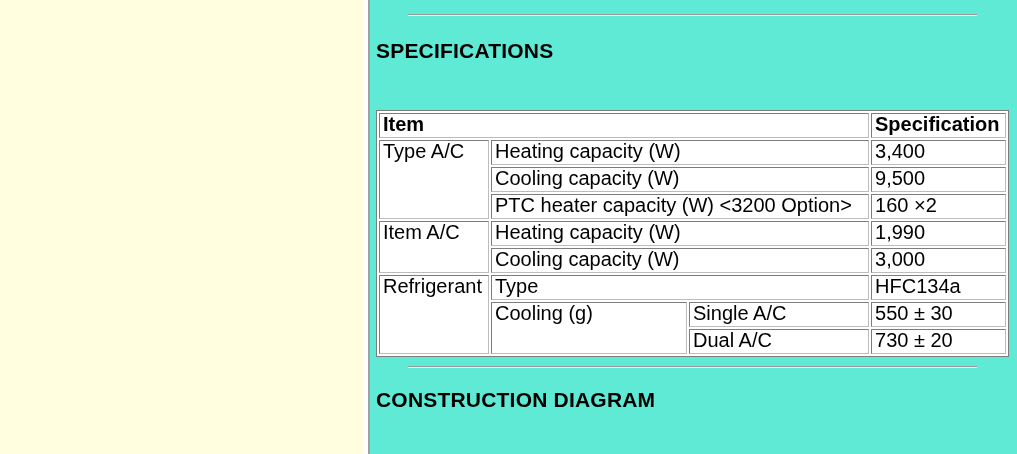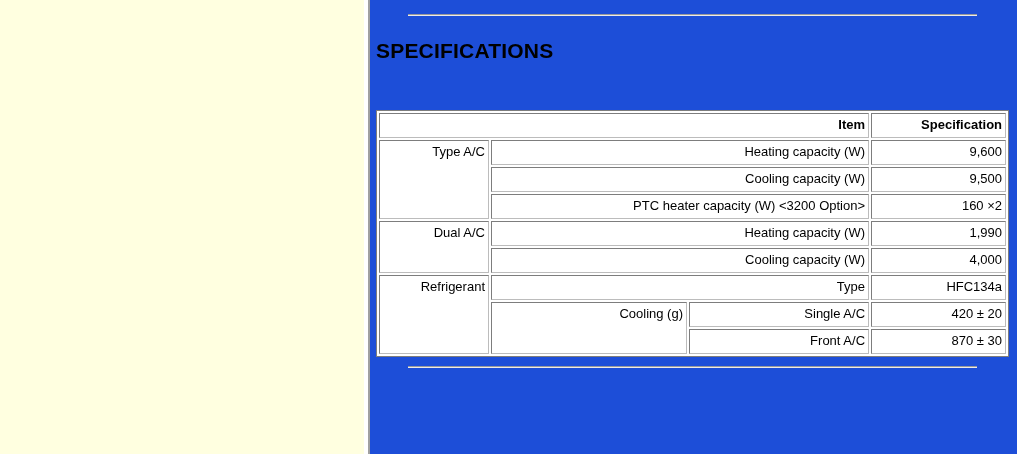--- a/index.html
+++ b/index.html
@@ -10,21 +10,21 @@
     background: #ffffff;
     font-family: "Liberation Sans", "DejaVu Sans", sans-serif;
     color: #000000;
     overflow: hidden;
   }
   .left-frame  { width: 364px; flex: 0 0 364px; background: #ffffe0; }
   .frame-gap   { width: 4px;  flex: 0 0 4px;  background: #ffffff; }
   .frame-divider { width: 2px; flex: 0 0 2px; background: #a0a0a0; }
   .content-frame {
     flex: 1 1 auto;
-    background: #1d4ed8;
+    background: #5eead4;
     padding: 0 8px 0 6px;
     overflow: hidden;
   }
   hr.rule {
     border: none;
     border-top: 1px solid #9a9a9a;
     border-bottom: 1px solid #ebebeb;
     height: 0;
     width: 90%;
     margin: 14px auto 0 auto;
@@ -45,24 +45,24 @@
     table-layout: fixed;
     width: 633px;
     border: 1px solid #7d7d7d;
     background: #ffffff;
   }
   table.spec-table td {
     border: 1px solid;
     border-color: #7d7d7d #bcbcbc #bcbcbc #7d7d7d;
     padding: 1px 3px;
     height: 21px;
-    font-size: 13px;
+    font-size: 20px;
     line-height: 19px;
     vertical-align: top;
-    text-align: right;
+    text-align: left;
     white-space: nowrap;
     overflow: hidden;
     background: #ffffff;
   }
   table.spec-table td.hdr { font-weight: bold; }
 </style>
 </head>
 <body>
 
 <div class="layout">
@@ -84,55 +84,56 @@
       </colgroup>
       <tbody>
         <tr>
           <td class="hdr" colspan="3">Item</td>
           <td class="hdr">Specification</td>
         </tr>
 
         <tr>
           <td rowspan="3">Type A/C</td>
           <td colspan="2">Heating capacity (W)</td>
-          <td>9,600</td>
+          <td>3,400</td>
         </tr>
         <tr>
           <td colspan="2">Cooling capacity (W)</td>
           <td>9,500</td>
         </tr>
         <tr>
           <td colspan="2">PTC heater capacity (W) &lt;3200 Option&gt;</td>
           <td>160 ×2</td>
         </tr>
 
         <tr>
-          <td rowspan="2">Dual A/C</td>
+          <td rowspan="2">Item A/C</td>
           <td colspan="2">Heating capacity (W)</td>
           <td>1,990</td>
         </tr>
         <tr>
           <td colspan="2">Cooling capacity (W)</td>
-          <td>4,000</td>
+          <td>3,000</td>
         </tr>
 
         <tr>
           <td rowspan="3">Refrigerant</td>
           <td colspan="2">Type</td>
           <td>HFC134a</td>
         </tr>
         <tr>
           <td rowspan="2">Cooling (g)</td>
           <td>Single A/C</td>
-          <td>420 ± 20</td>
+          <td>550 ± 30</td>
         </tr>
         <tr>
-          <td>Front A/C</td>
-          <td>870 ± 30</td>
+          <td>Dual A/C</td>
+          <td>730 ± 20</td>
         </tr>
       </tbody>
     </table>
 
     <hr class="rule rule-bottom">
 
+    <h2 class="heading heading-bottom">CONSTRUCTION DIAGRAM</h2>
 
   </div>
 </div>
 
 </body></html>

